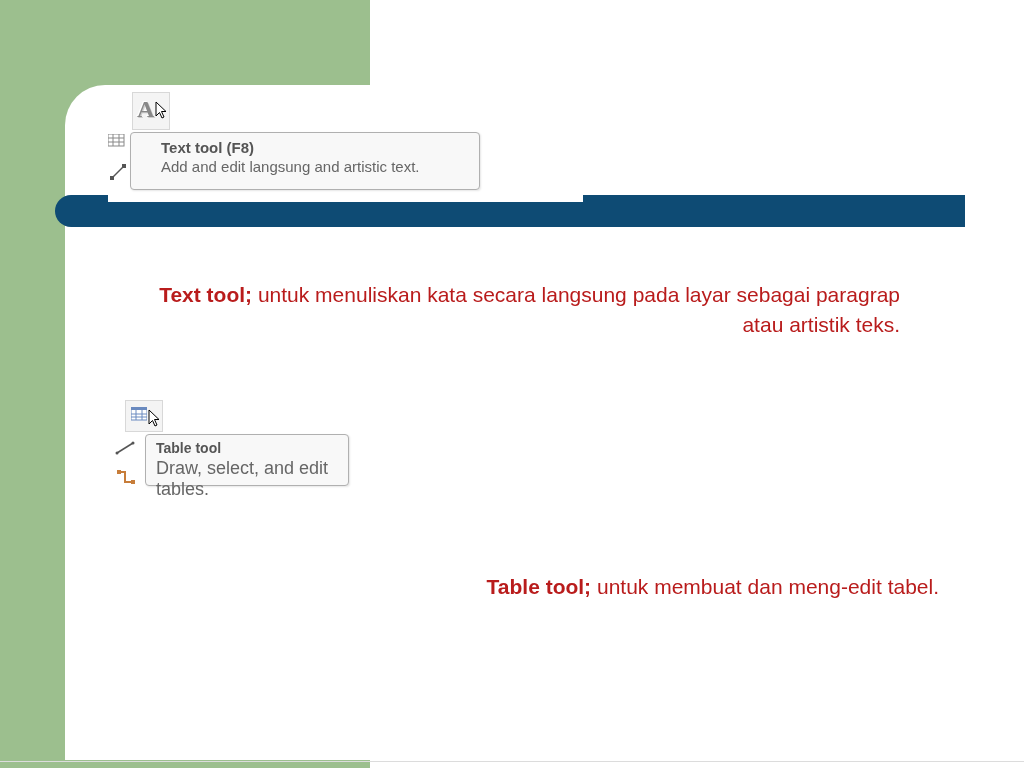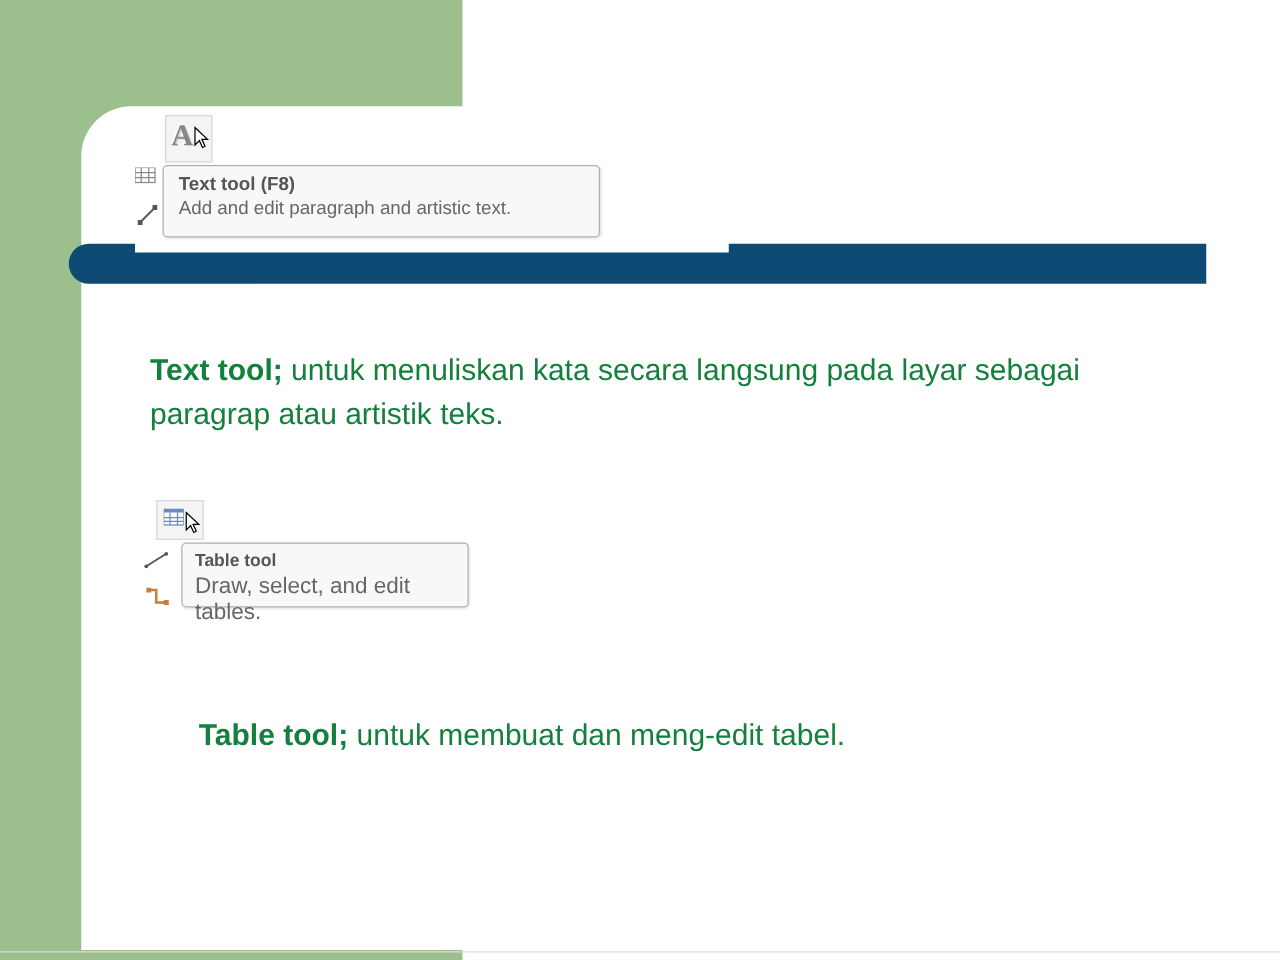--- a/index.html
+++ b/index.html
@@ -74,21 +74,21 @@
   .ss1-cursor { left: 22px; top: 8px; }
   .ss1-tooltip {
     position: absolute;
     left: 22px;
     top: 40px;
     width: 350px;
     height: 58px;
     background: #f8f8f8;
     border: 1px solid #b0b0b0;
     border-radius: 4px;
-    padding: 6px 12px;
+    padding: 6px 30px;
     box-sizing: border-box;
     box-shadow: 1px 1px 2px rgba(0,0,0,0.1);
   }
   .tooltip-title {
     font-size: 15px;
     font-weight: bold;
     color: #555;
     margin-bottom: 2px;
   }
   .tooltip-desc {
@@ -105,23 +105,24 @@
   .ss1-left-icon2 {
     position: absolute;
     left: 2px;
     top: 72px;
     width: 16px;
     height: 16px;
   }
 
   .desc-block {
     position: absolute;
-    font-size: 24px;
-    color: #15803d;
+    font-size: 21px;
+    color: #b91c1c;
     line-height: 1.45;
+    text-align: right;
   }
   .desc1 { left: 120px; top: 280px; width: 780px; }
   .desc2 { left: 118px; top: 572px; width: 780px; margin-left: 41px; }
   .desc-bold { font-weight: bold; }
 
   .screenshot2 {
     position: absolute;
     left: 115px;
     top: 400px;
     width: 280px;
@@ -142,21 +143,21 @@
     left: 5px;
     top: 6px;
     width: 16px;
     height: 14px;
   }
   .ss2-cursor { left: 22px; top: 8px; }
   .ss2-tooltip {
     position: absolute;
     left: 30px;
     top: 34px;
-    width: 230px;
+    width: 204px;
     height: 52px;
     background: #f8f8f8;
     border: 1px solid #b0b0b0;
     border-radius: 4px;
     padding: 5px 10px;
     box-sizing: border-box;
     box-shadow: 1px 1px 2px rgba(0,0,0,0.1);
   }
   .ss2-tooltip .tooltip-title { font-size: 14px; }
   .ss2-tooltip .tooltip-desc { font-size: 18px; }
@@ -210,21 +211,21 @@
   <div class="ss1-toolbar">
     <span class="ss1-A">A</span>
     <span class="cursor-arrow ss1-cursor">
       <svg width="16" height="20" viewBox="0 0 16 20">
           <path d="M1 1 L1 15 L4.5 11.5 L7 17 L9 16 L6.5 10.5 L11 10.5 Z" fill="#fff" stroke="#000" stroke-width="1"></path>
         </svg>
     </span>
   </div>
   <div class="ss1-tooltip">
     <div class="tooltip-title">Text tool (F8)</div>
-    <div class="tooltip-desc">Add and edit paragraph and artistic text.</div>
+    <div class="tooltip-desc">Add and edit langsung and artistic text.</div>
   </div>
 </div>
 
 <div class="desc-block desc1">
   <span class="desc-bold">Text tool;</span><span> untuk menuliskan kata secara langsung pada layar sebagai paragrap atau artistik teks.</span>
 </div>
 
 <div class="screenshot2">
   <div class="ss2-toolbar">
     <span class="ss2-grid-icon">

